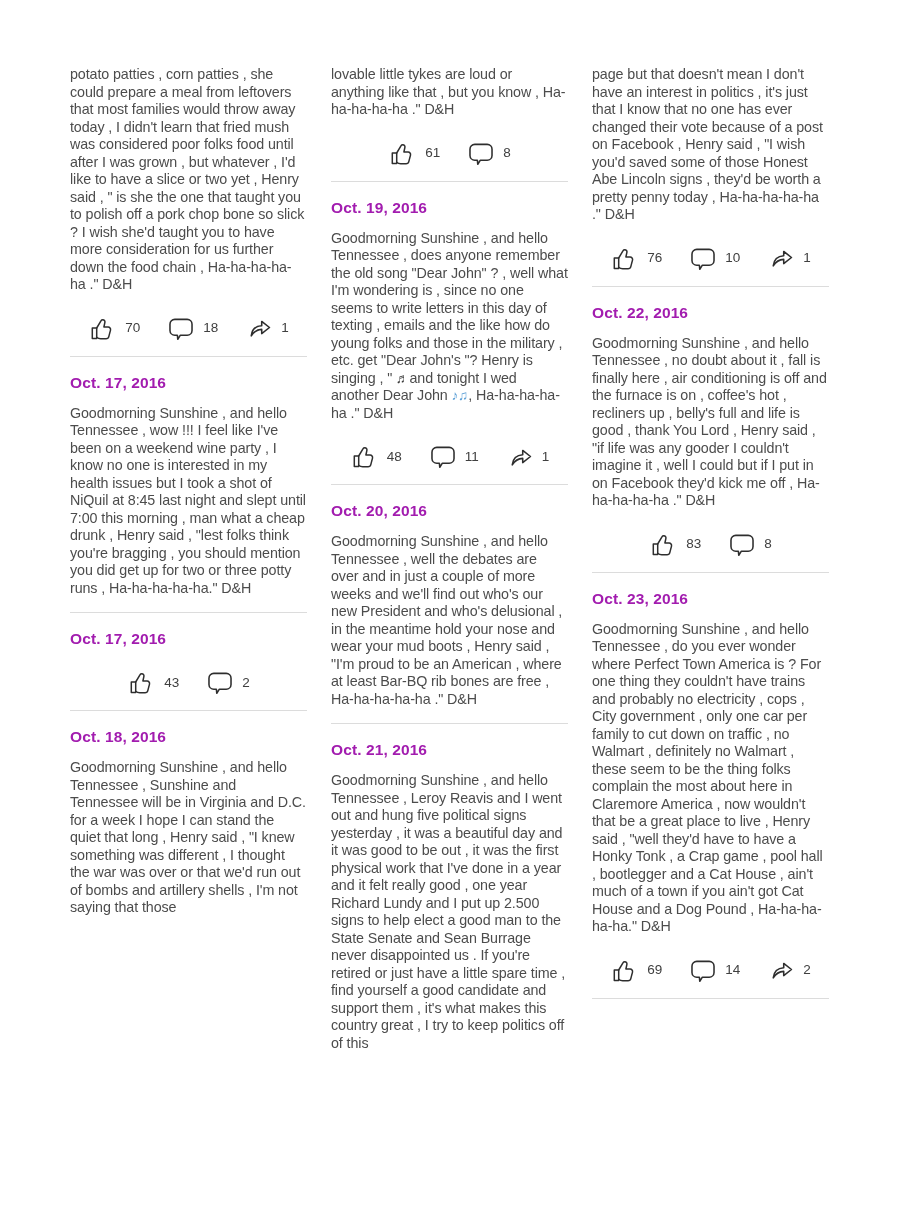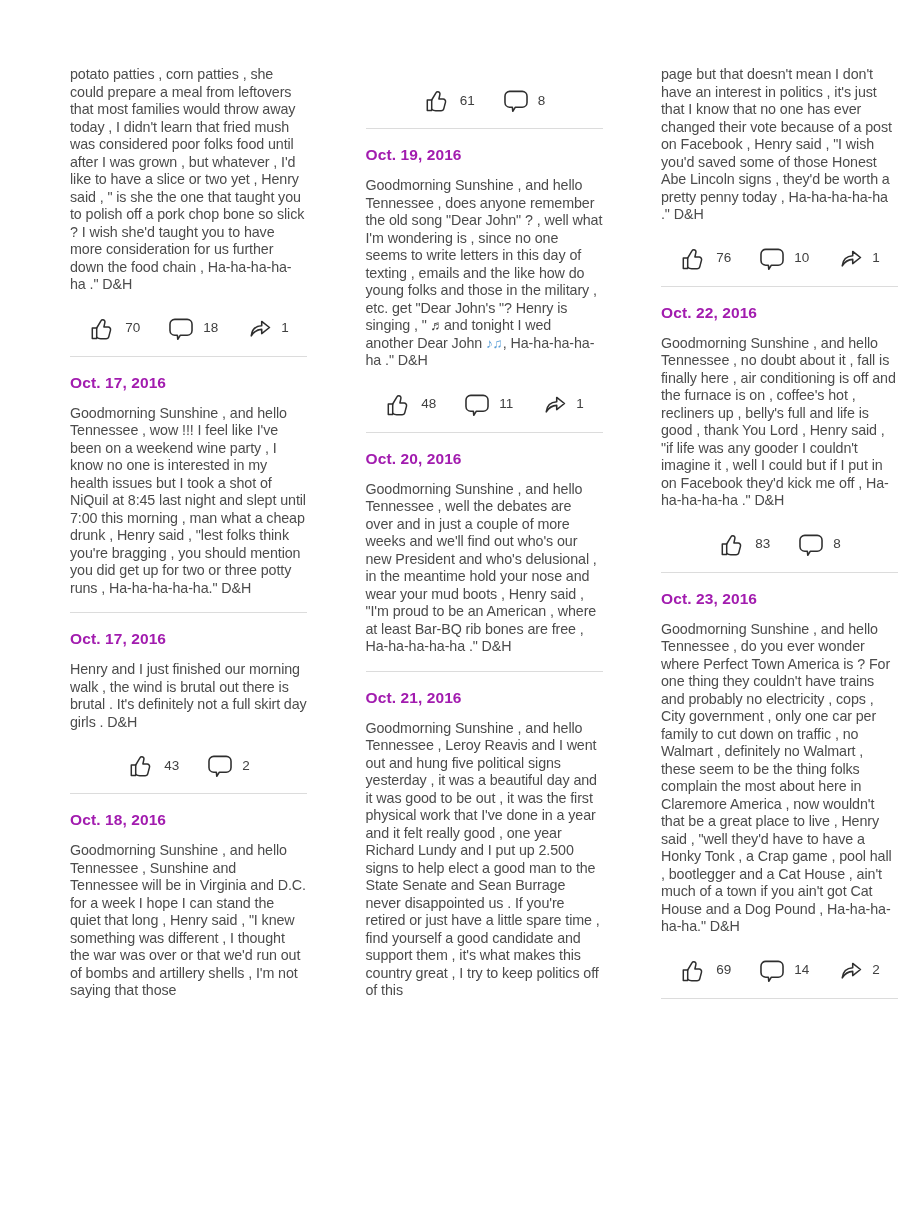--- a/index.html
+++ b/index.html
@@ -2,21 +2,21 @@
 <html><head>
 <meta charset="utf-8">
 <style>
   html,body{margin:0;padding:0;background:#ffffff;}
   body{
     width:898px;height:1228px;position:relative;overflow:hidden;
     font-family:"Liberation Sans","DejaVu Sans",sans-serif;
     -webkit-font-smoothing:antialiased;
   }
   .page{position:absolute;inset:0;background:#fff;}
-  .columns{display:flex;gap:24px;padding:66px 0 0 70px;justify-content:space-between;}
+  .columns{display:flex;gap:24px;padding:66px 0 0 70px;}
   .col{width:237px;flex:0 0 237px;}
   .post{margin:0;}
   .post-date{
     font-size:15.5px;font-weight:bold;color:#a21caf;
     margin:0 0 13px 0;letter-spacing:.1px;
   }
   .post-text{
     font-size:14.3px;line-height:17.5px;color:#4c4c4c;
     margin:0;letter-spacing:-.1px;
   }
@@ -78,21 +78,20 @@
       </article>
 
       <article class="post">
         <h3 class="post-date">Oct. 17, 2016</h3>
         <p class="post-text">Goodmorning Sunshine , and hello Tennessee , wow !!! I feel like I've been on a weekend wine party , I know no one is interested in my health issues but I took a shot of NiQuil at 8:45 last night and slept until 7:00 this morning , man what a cheap drunk , Henry said , "lest folks think you're bragging , you should mention you did get up for two or three potty runs , Ha-ha-ha-ha-ha." D&amp;H</p>
         <hr class="divider">
       </article>
 
       <article class="post">
         <h3 class="post-date">Oct. 17, 2016</h3>
-        <p class="post-text">Henry and I just finished our morning walk , the wind is brutal out there is brutal . It's definitely not a full skirt day girls . D&amp;H</p>
         <div class="stats">
           <div class="stat">
             <svg class="icon" width="28" height="26" viewBox="0 0 25 26">
                 <use href="#sym-thumb"></use>
               </svg>
             <span class="num">43</span>
           </div>
           <div class="stat">
             <svg class="icon" width="26" height="24" viewBox="0 0 25 23">
                 <use href="#sym-bubble"></use>
@@ -104,20 +103,21 @@
       </article>
 
       <article class="post">
         <h3 class="post-date">Oct. 18, 2016</h3>
         <p class="post-text">Goodmorning Sunshine , and hello Tennessee , Sunshine and Tennessee will be in Virginia and D.C. for a week I hope I can stand the quiet that long , Henry said , "I knew something was different , I thought the war was over or that we'd run out of bombs and artillery shells , I'm not saying that those</p>
       </article>
     </section>
 
     <section class="col">
       <article class="post">
+        <p class="post-text">lovable little tykes are loud or anything like that , but you know , Ha-ha-ha-ha-ha ." D&amp;H</p>
         <div class="stats">
           <div class="stat">
             <svg class="icon" width="28" height="26" viewBox="0 0 25 26">
                 <use href="#sym-thumb"></use>
               </svg>
             <span class="num">61</span>
           </div>
           <div class="stat">
             <svg class="icon" width="26" height="24" viewBox="0 0 25 23">
                 <use href="#sym-bubble"></use>

